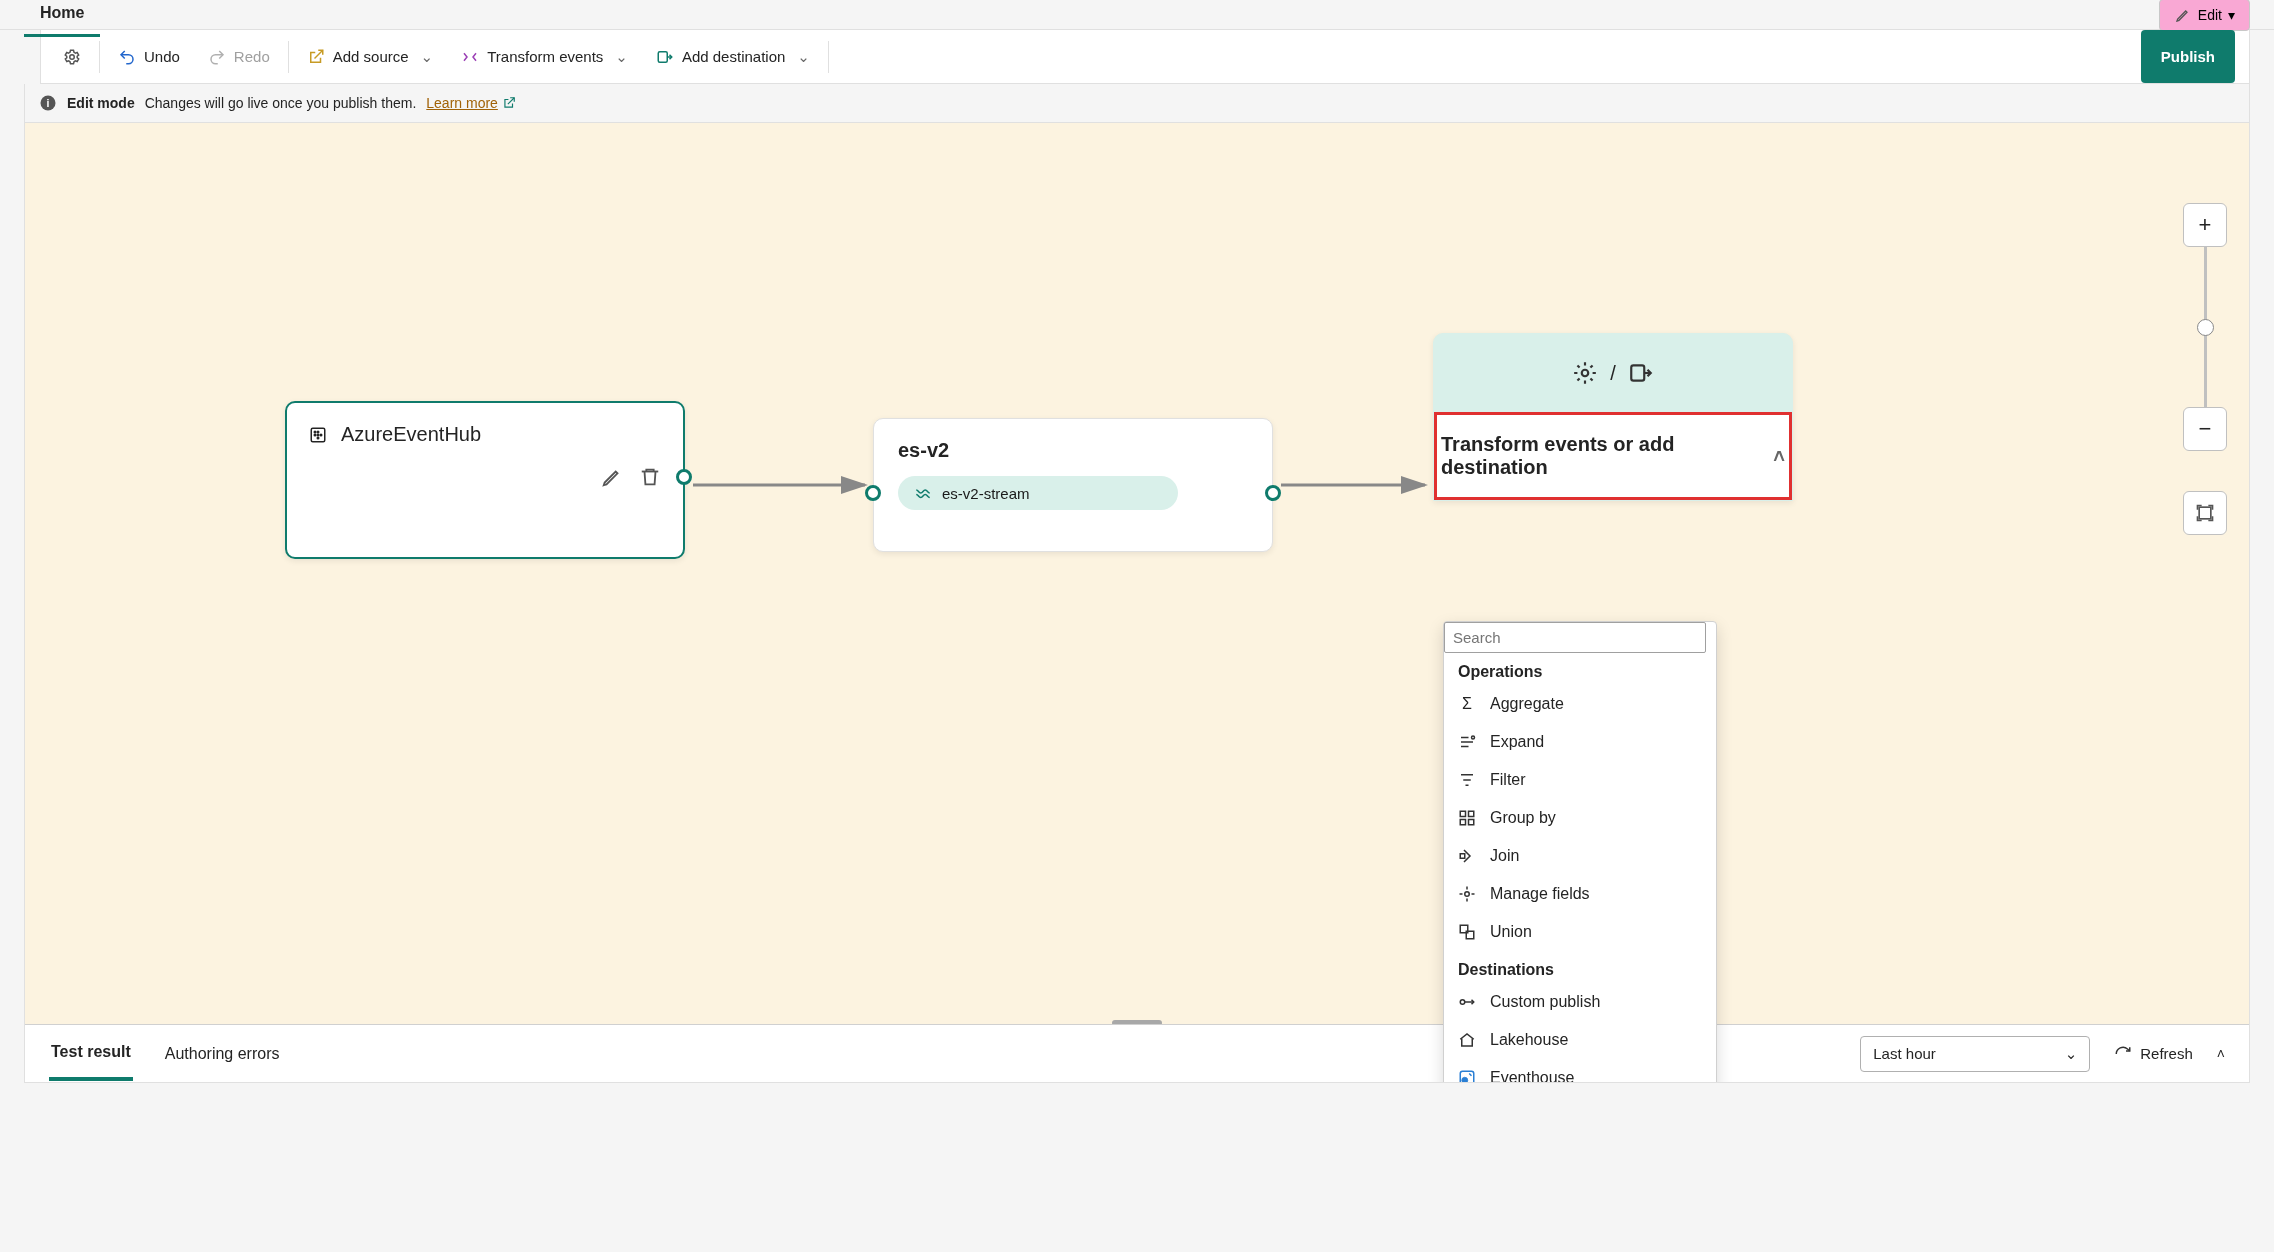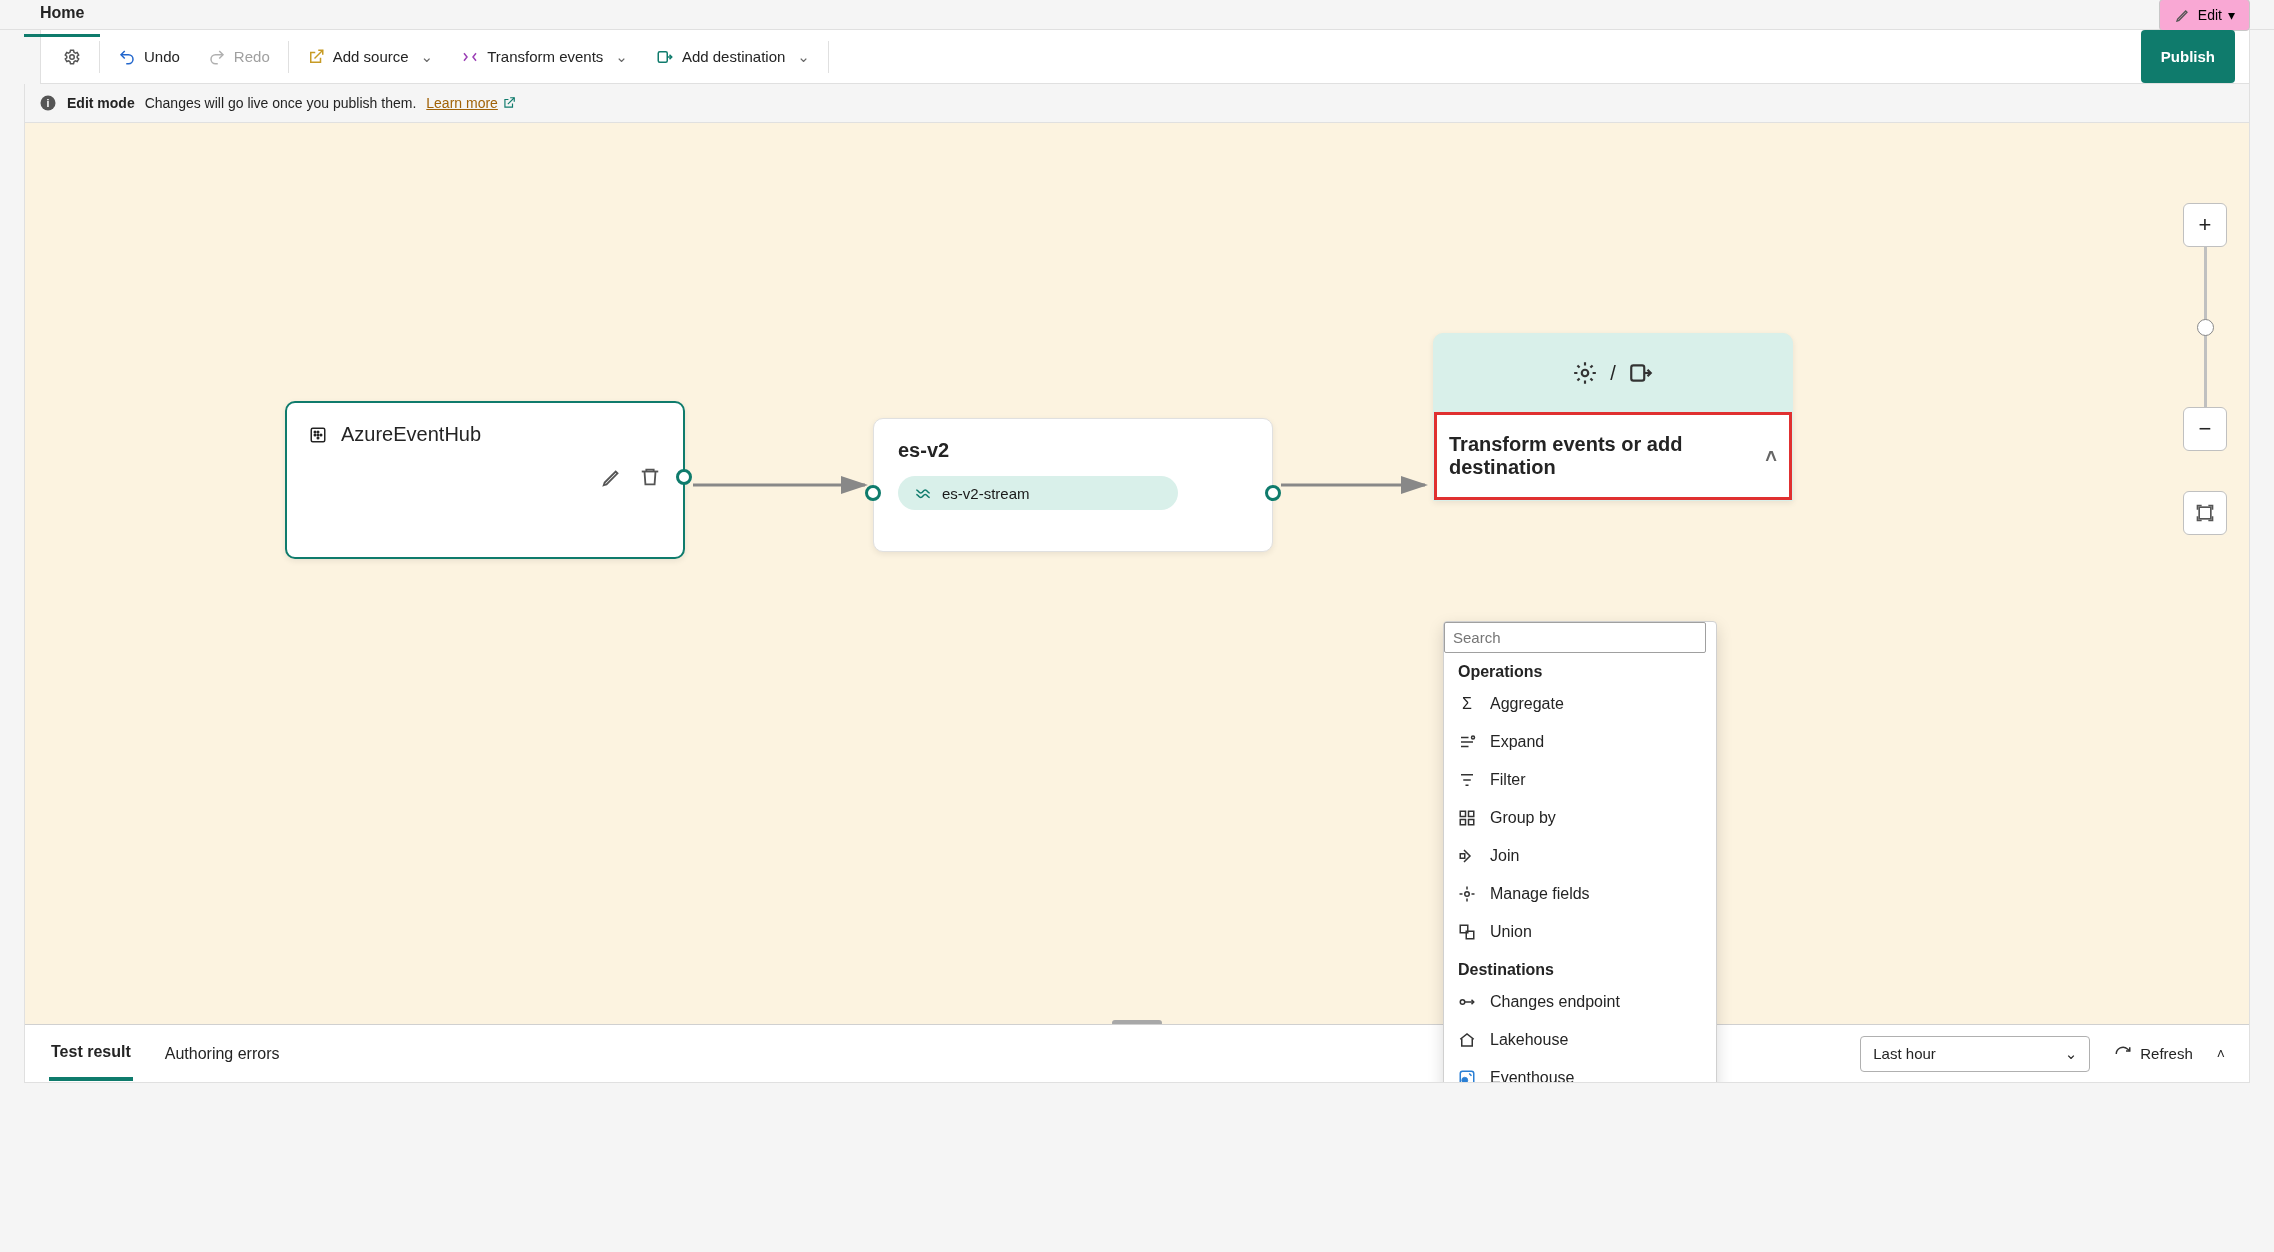--- a/index.html
+++ b/index.html
@@ -42,21 +42,21 @@
 .port.in2 { left:-9px; top: 66px;}
 .port.out2 { right:-9px; top: 66px;}
 
 .node.mid { left: 848px; top: 295px; width: 400px; height: 134px; border: 1px solid #e0e0e0;}
 .node.mid .hdr { padding: 20px 24px 8px 24px; font-size:20px; font-weight:600;}
 .pill { display:inline-flex; align-items:center; gap:10px; background: #d9f0ea; padding: 8px 16px; border-radius: 18px; margin: 6px 0 0 24px; font-size:15px; color:#1a1a1a;}
 .pillw { width: 280px;}
 
 .node.drop { left: 1408px; top: 210px; width: 360px; background:#d9f0ea; border:1px solid #d9f0ea; padding-bottom:0; border-radius:10px 10px 0 0;}
 .drop-ico { display:flex; justify-content:center; align-items:center; gap: 12px; padding: 26px 0 26px 0; font-size:20px;}
-.drop-head { display:flex; align-items:center; justify-content:space-between; padding: 18px 12px; background:#fff; border: 3px solid #e03030; font-size:20px; font-weight:600; border-radius:0;}
+.drop-head { display:flex; align-items:center; justify-content:space-between; padding: 18px 4px; background:#fff; border: 3px solid #e03030; font-size:20px; font-weight:600; border-radius:0;}
 .dropdown { position:absolute; left: 1418px; top: 498px; width: 274px; background:#fff; border:1px solid #d0d0d0; border-radius:4px; box-shadow: 0 6px 16px rgba(0,0,0,0.15); z-index:10;}
 .dropdown input { width: calc(100% - 10px); padding: 6px 8px; border:1px solid #a0a0a0; font-size:15px; border-radius:2px; outline:none;}
 .dd-section { padding: 10px 14px 4px 14px; font-weight:600; font-size:16px;}
 .dd-item { display:flex; align-items:center; gap:14px; padding: 10px 14px; font-size:16px; cursor:pointer;}
 
 
 svg.edges { position:absolute; left:0; top:0; width:100%; height:100%; pointer-events:none;}
 
 
 .zoom-ctrl { position:absolute; right: 22px; top: 80px; display:flex; flex-direction:column; align-items:center; gap: 0;}
@@ -322,21 +322,21 @@
 
       <div class="dd-section">Destinations</div>
       <div class="dd-item">
           <span class="icon">
             <svg width="18" height="18" viewBox="0 0 24 24" fill="none" stroke="#333" stroke-width="2">
               <circle cx="6" cy="12" r="3"></circle>
               <path d="M9 12h12"></path>
               <path d="M18 9l3 3-3 3"></path>
             </svg>
           </span>
-          <span>Changes endpoint</span>
+          <span>Custom publish</span>
         </div>
       <div class="dd-item">
           <span class="icon">
             <svg width="18" height="18" viewBox="0 0 24 24" fill="none" stroke="#333" stroke-width="2">
               <path d="M3 11l9-7 9 7"></path>
               <path d="M5 10v10h14V10"></path>
             </svg>
           </span>
           <span>Lakehouse</span>
         </div>

